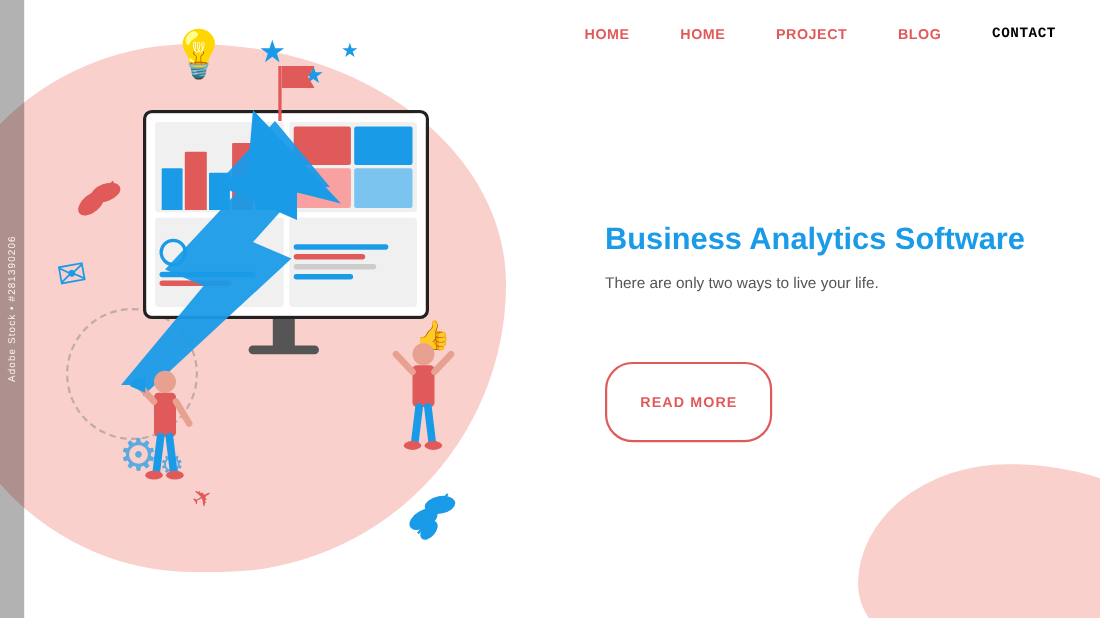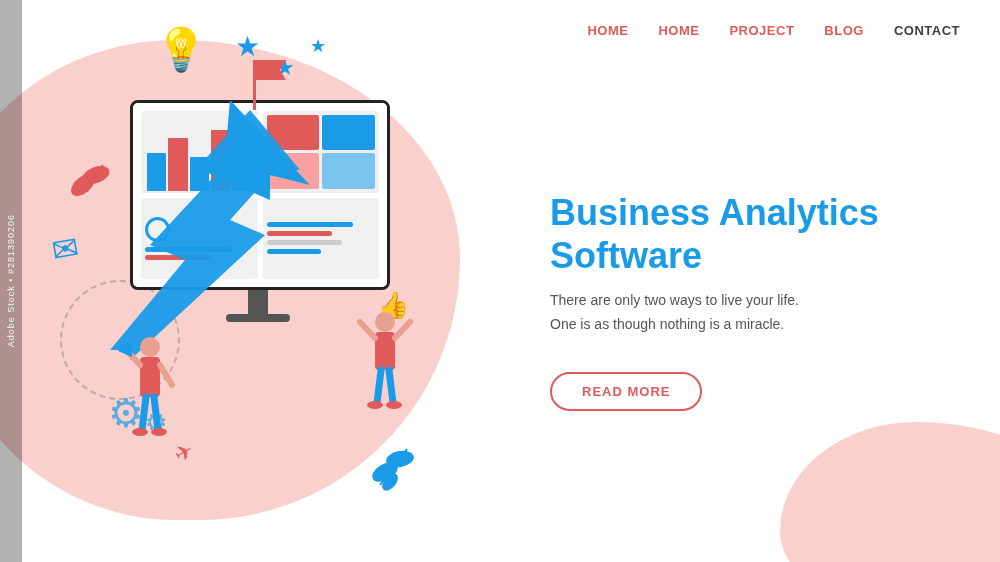--- a/index.html
+++ b/index.html
@@ -42,32 +42,33 @@
       right: 0;
       height: 60px;
       display: flex;
       align-items: center;
       justify-content: flex-end;
       padding: 0 40px;
       z-index: 10;
     }
     nav {
       display: flex;
-      gap: 30px;
+      gap: 46px;
     }
     nav a {
       text-decoration: none;
       font-size: 13px;
       font-weight: 600;
       color: #e05a5a;
       letter-spacing: 0.5px;
       cursor: pointer;
     }
     nav a.active {
-      color: #404040;
+      color: #000000;
+      font-family: Liberation Mono, monospace;
     }
 
     
     .main-container {
       position: absolute;
       top: 0;
       left: 0;
       right: 0;
       bottom: 0;
       display: flex;
@@ -317,41 +318,41 @@
       flex: 1;
       display: flex;
       flex-direction: column;
       justify-content: center;
       padding: 80px 50px 40px 30px;
       position: relative;
       z-index: 5;
     }
 
     .hero-title {
-      font-size: 36px;
+      font-size: 28px;
       font-weight: 900;
       color: #1a9be8;
       line-height: 1.2;
       margin-bottom: 12px;
     }
 
     .hero-description {
       font-size: 14px;
       color: #555;
       line-height: 1.7;
       margin-bottom: 35px;
     }
 
     .read-more-btn {
       display: inline-block;
       background: #fff;
       color: #e05a5a;
       border: 2px solid #e05a5a;
       border-radius: 25px;
-      padding: 10px 30px;
+      padding: 27px 30px;
       font-size: 13px;
       font-weight: 700;
       letter-spacing: 1px;
       cursor: pointer;
       width: fit-content;
     }
 
     
     .arrow-svg {
       position: absolute;
@@ -499,21 +500,21 @@
       <ellipse cx="20" cy="95" rx="8" ry="4" fill="#e05a5a"></ellipse>
       <ellipse cx="39" cy="95" rx="8" ry="4" fill="#e05a5a"></ellipse>
     </svg>
 
   </div>
 
   <div class="content-area">
     <h1 class="hero-title">Business Analytics Software</h1>
     <p class="hero-description">
       <span>There are only two ways to live your life.</span><br>
-      <span>One is as though nothing is a miracle.</span><br>
+      <br>
     </p>
     <button class="read-more-btn">READ MORE</button>
   </div>
 
 </div>
 
 <div class="watermark">
   <span class="watermark-text">Adobe Stock • #281390206</span>
 </div>
 

